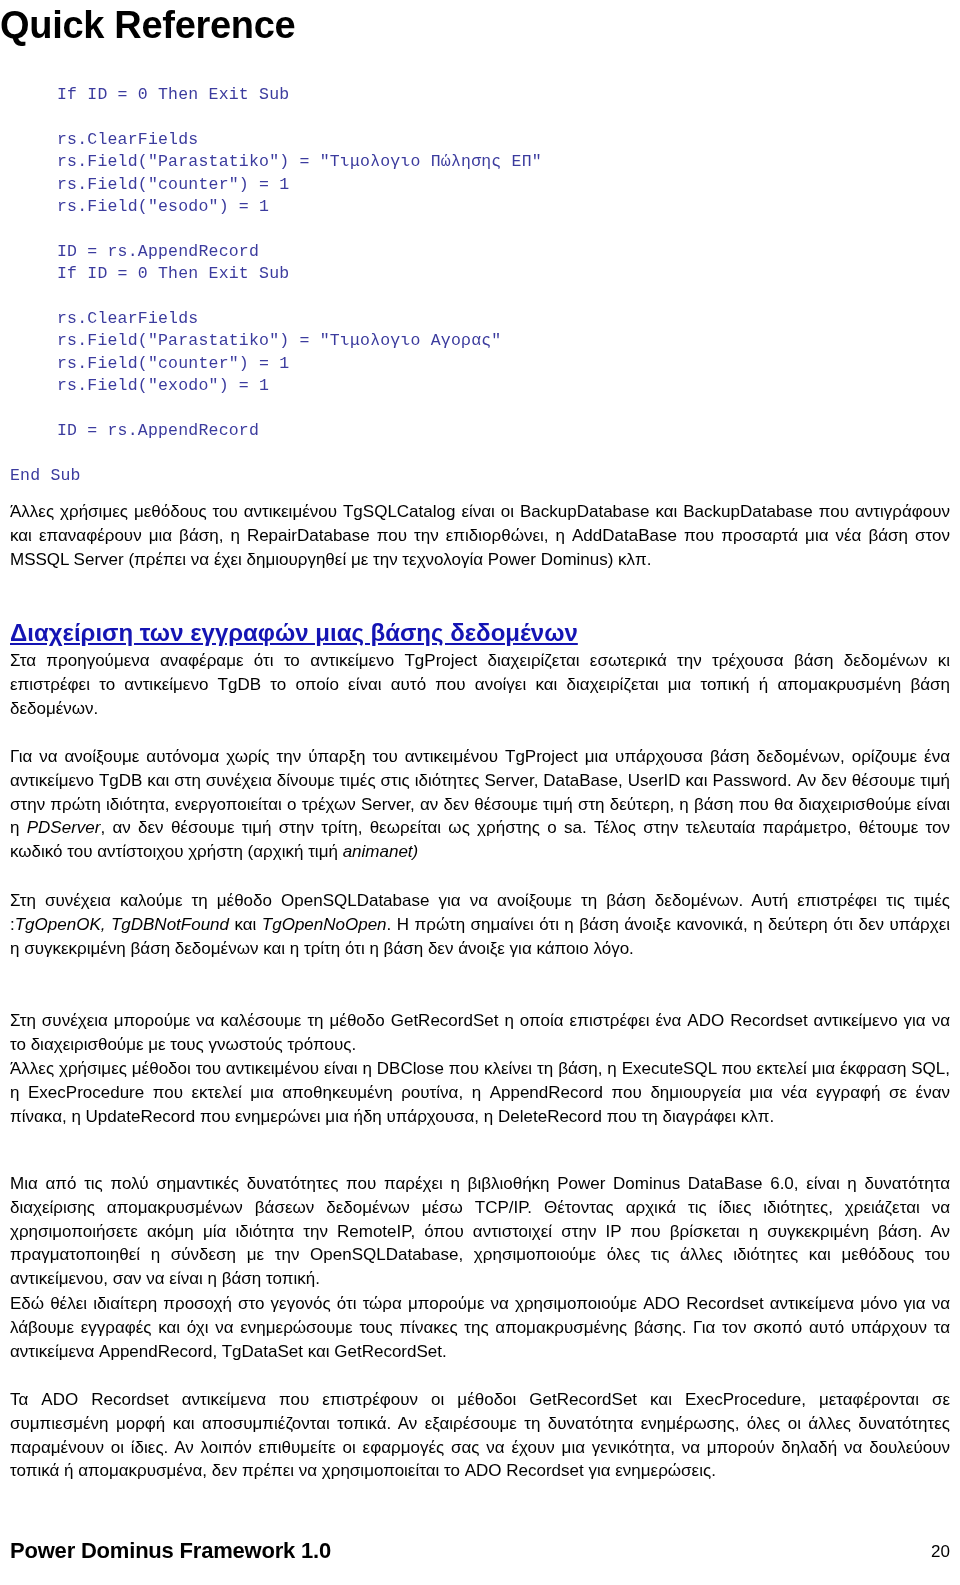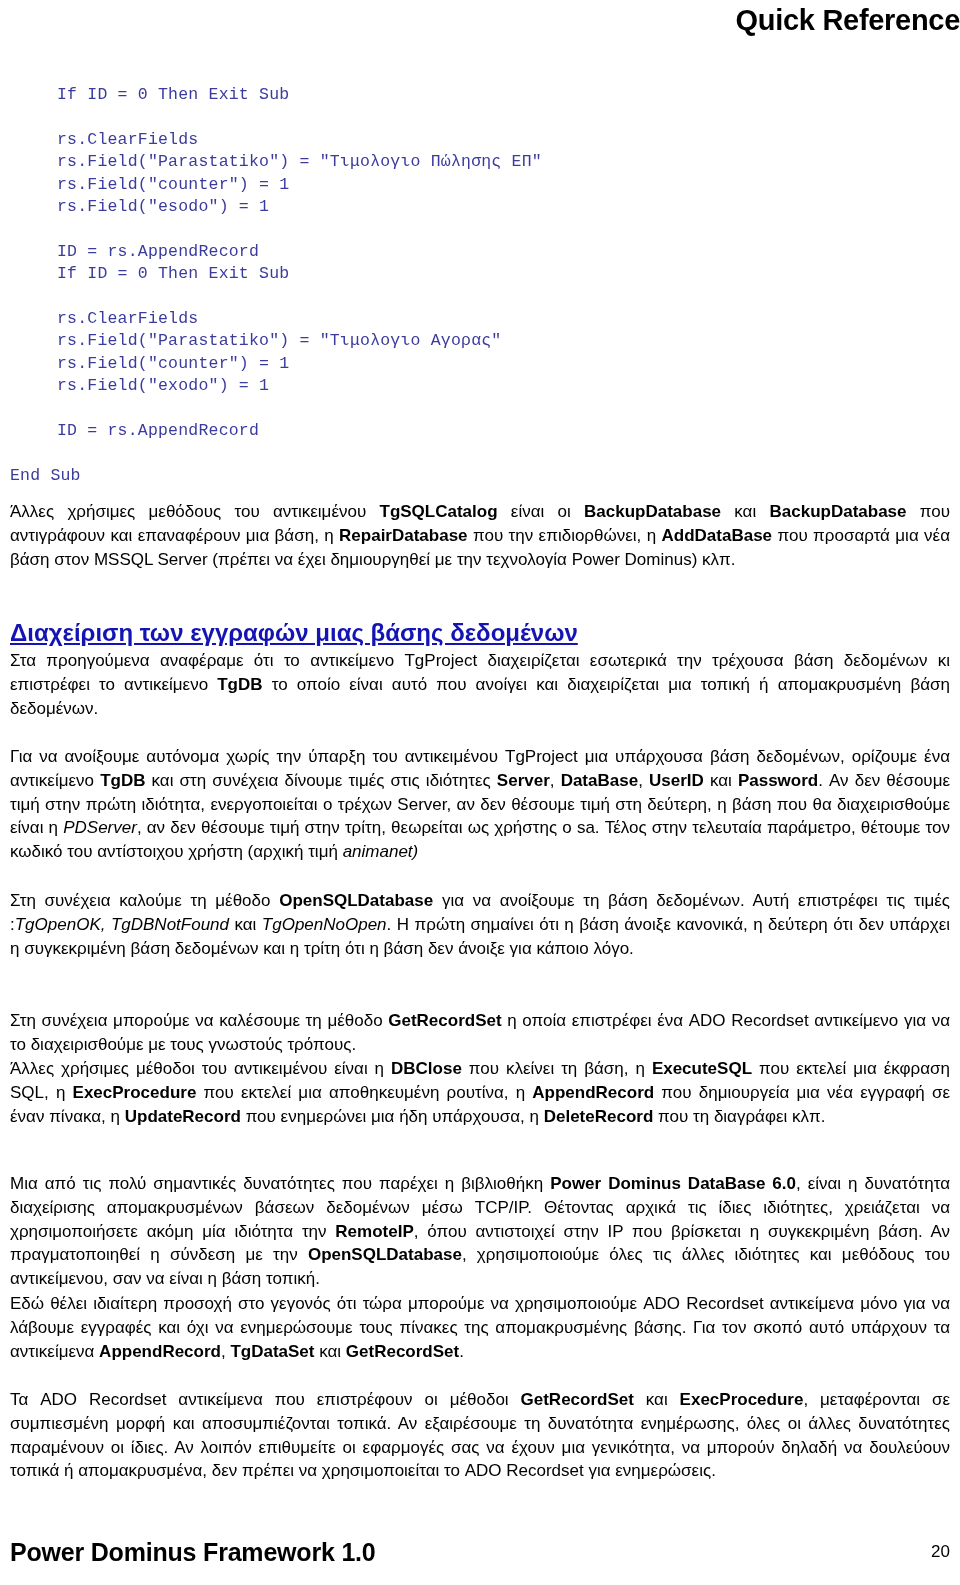--- a/index.html
+++ b/index.html
@@ -20,22 +20,22 @@
     left: 0; top: 0;
     width: 960px;
     height: 1585px;
   }
 
   
   .doc-title {
     position: absolute;
     left: 0; top: 4px;
     width: 960px;
-    text-align: right;
-    font-size: 29px;
+    text-align: left;
+    font-size: 38px;
     font-weight: bold;
     letter-spacing: -0.3px;
     color: #000;
   }
 
   
   .code-block {
     position: absolute;
     left: 10px;
     width: 940px;
@@ -56,21 +56,21 @@
   .para {
     position: absolute;
     left: 10px;
     width: 940px;
     font-size: 17px;
     line-height: 23.8px;
     text-align: justify;
     text-justify: inter-word;
     color: #000;
   }
-  .para b { font-weight: bold; }
+  .para b { font-weight: normal; }
   .para i { font-style: italic; }
 
   .sec-head {
     position: absolute;
     left: 10px;
     width: 940px;
     font-size: 24px;
     font-weight: bold;
     color: #1414b4;
     text-decoration: underline;
@@ -82,21 +82,21 @@
   .footer {
     position: absolute;
     left: 10px;
     top: 1538px;
     width: 940px;
     height: 28px;
   }
   .footer-title {
     position: absolute;
     left: 0; top: 0;
-    font-size: 25px;
+    font-size: 22px;
     font-weight: bold;
     letter-spacing: -0.2px;
     color: #000;
   }
   .footer-page {
     position: absolute;
     right: 0; top: 4px;
     font-size: 17px;
     color: #000;
   }

